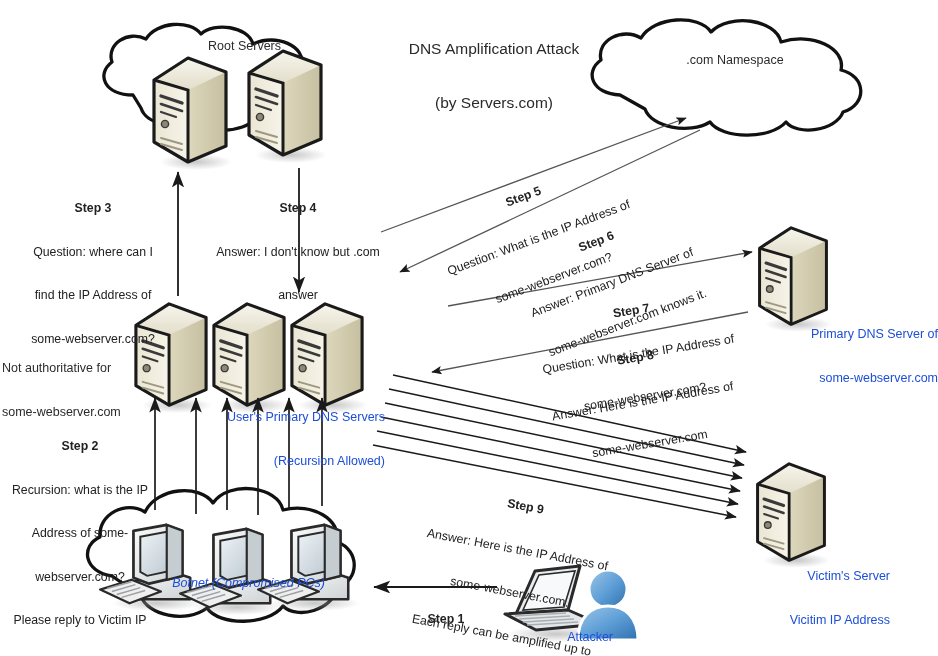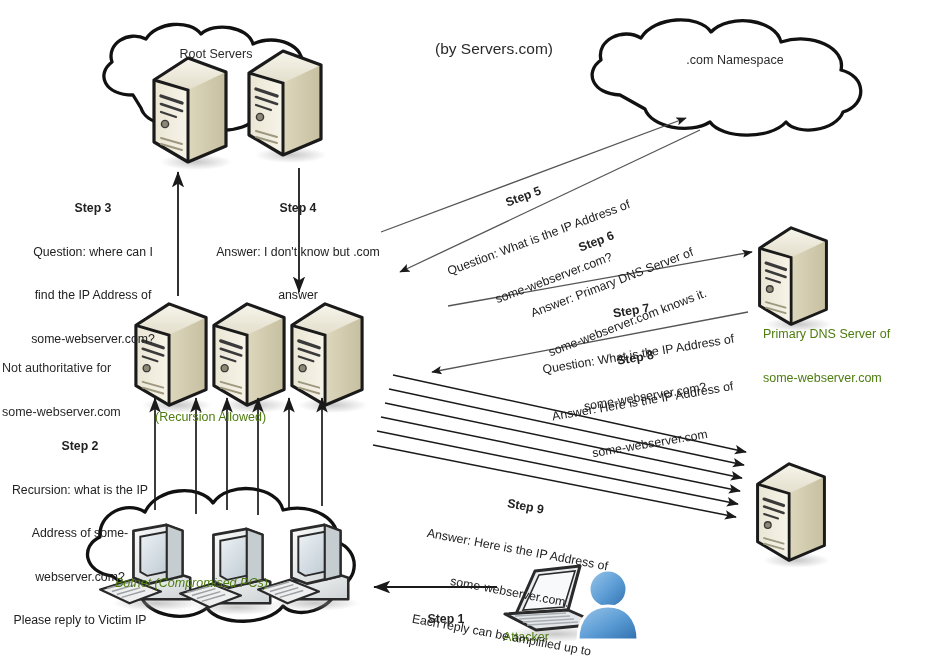--- a/index.html
+++ b/index.html
@@ -2,21 +2,21 @@
 <html><head>
 <meta charset="utf-8">
 <style>
   html,body{margin:0;padding:0;background:#fff;}
   body{width:938px;height:656px;position:relative;overflow:hidden;
        font-family:"Liberation Sans","DejaVu Sans",sans-serif;color:#1a1a1a;}
   #stage{position:absolute;inset:0;width:938px;height:656px;}
   .svgroot{position:absolute;left:0;top:0;width:938px;height:656px;}
   .txt{position:absolute;white-space:pre;line-height:1.18;}
   .title{font-size:15.5px;text-align:center;color:#2a2a2a;}
-  .lbl{font-size:12.5px;text-align:left;color:#4d7c0f;}
+  .lbl{font-size:12.5px;text-align:right;color:#1d4ed8;}
   .lbl-left{font-size:12.5px;text-align:left;color:#2b2b2b;}
   .step{font-weight:bold;}
   .rot{transform-origin:0 0;}
   .stepblk{font-size:12.3px;text-align:center;color:#222;}
   .cloudlbl{font-size:12.5px;color:#2b2b2b;text-align:center;}
 </style>
 </head>
 <body>
 
 <div id="stage">
@@ -178,41 +178,47 @@
       <line x1="385" y1="403" x2="742" y2="478" stroke="#1a1a1a" stroke-width="1.5" marker-end="url(#ahead)"></line>
       <line x1="381" y1="417" x2="740" y2="491" stroke="#1a1a1a" stroke-width="1.5" marker-end="url(#ahead)"></line>
       <line x1="377" y1="431" x2="738" y2="504" stroke="#1a1a1a" stroke-width="1.5" marker-end="url(#ahead)"></line>
       <line x1="373" y1="445" x2="736" y2="517" stroke="#1a1a1a" stroke-width="1.5" marker-end="url(#ahead)"></line>
     </g>
 
     <line x1="497" y1="587" x2="374" y2="587" stroke="#1a1a1a" stroke-width="1.9" marker-end="url(#aheadThin)"></line>
   </svg>
 
   <div class="txt title" style="left:369px;top:3px;width:250px;">
+    <div>DNS Amplification Attack</div>
     <div>(by Servers.com)</div>
   </div>
 
-  <div class="txt cloudlbl" style="left:151px;top:47px;width:130px;">Root Servers</div>
+  <div class="txt cloudlbl" style="left:151px;top:39px;width:130px;text-align:right;">Root Servers</div>
 
   <div class="txt cloudlbl" style="left:655px;top:53px;width:160px;">.com Namespace</div>
 
   <div class="txt lbl-left" style="left:2px;top:331px;width:142px;">
     <div>Not authoritative for</div>
     <div>some-webserver.com</div>
   </div>
 
   <div class="txt lbl" style="left:155px;top:380px;width:230px;">
+    <div>User's Primary DNS Servers</div>
     <div>(Recursion Allowed)</div>
   </div>
 
   <div class="txt lbl" style="left:763px;top:297px;width:175px;">
     <div>Primary DNS Server of</div>
     <div>some-webserver.com</div>
   </div>
 
+  <div class="txt lbl" style="left:710px;top:539px;width:180px;">
+    <div>Victim's Server</div>
+    <div>Vicitim IP Address</div>
+  </div>
 
   <div class="txt lbl" style="left:115px;top:576px;width:210px;font-style:italic;">Botnet (Compromised PCs)</div>
 
   <div class="txt lbl" style="left:503px;top:630px;width:110px;">Attacker</div>
 
   <div class="txt stepblk" style="left:18px;top:172px;width:150px;">
     <div class="step">Step 3</div>
     <div>Question: where can I</div>
     <div>find the IP Address of</div>
     <div>some-webserver.com?</div>

